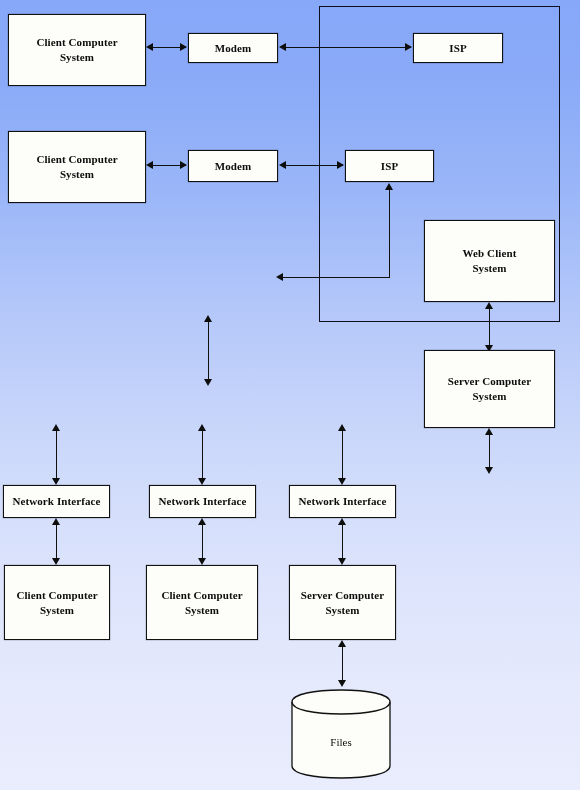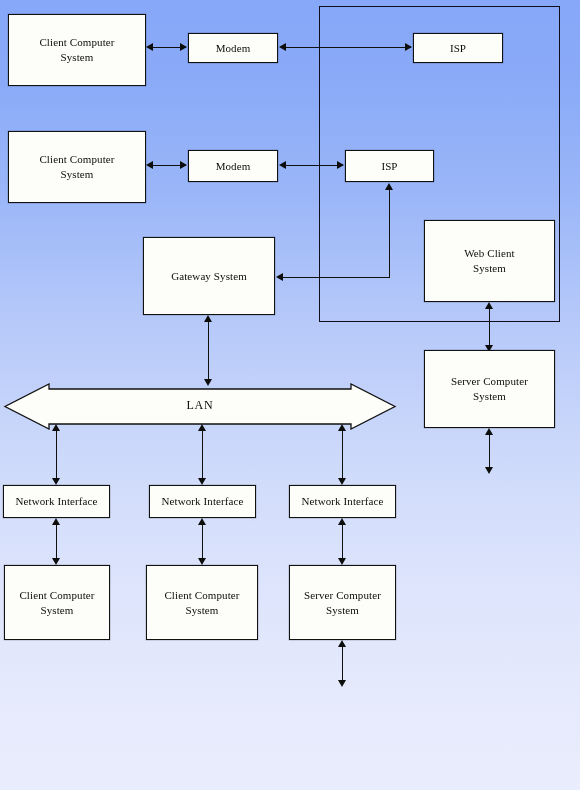--- a/index.html
+++ b/index.html
@@ -34,21 +34,21 @@
     display:flex;
     align-items:center;
     justify-content:center;
     text-align:center;
     color:#0c0c0c;
     font-size:11px;
     line-height:1.35;
     letter-spacing:.1px;
     box-shadow:0 0 0 .4px rgba(0,0,0,.28);
   }
-  .box span{display:block;padding:0 3px;}
+  .box span{display:block;padding:0 3px;font-weight:bold;}
 
   
   .boundary{
     position:absolute;
     border:1.6px solid #0e0e1c;
     background:transparent;
     box-sizing:border-box;
   }
 
   
@@ -137,23 +137,20 @@
   <div class="box" style="left:345px;top:150px;width:89px;height:32px;">
     <span>ISP</span>
   </div>
 
   <div class="vline" style="left:389px;top:190px;height:87px;"></div>
   <div class="ar ar-u" style="left:385px;top:183px;"></div>
 
   <div class="hline" style="left:281px;top:277px;width:109px;"></div>
   <div class="ar ar-l" style="left:276px;top:273px;"></div>
 
-  <div class="box" style="left:143px;top:237px;width:132px;height:78px;">
-    <span>Gateway System</span>
-  </div>
 
   <div class="vline" style="left:208px;top:320px;height:63px;"></div>
   <div class="ar ar-u" style="left:204px;top:315px;"></div>
   <div class="ar ar-d" style="left:204px;top:379px;"></div>
 
   <div class="box" style="left:424px;top:220px;width:131px;height:82px;">
     <span>
       <span>Web Client</span>
       <span>System</span>
     </span>
@@ -168,26 +165,20 @@
       <span>Server Computer</span>
       <span>System</span>
     </span>
   </div>
 
   <div class="vline" style="left:489px;top:433px;height:38px;"></div>
   <div class="ar ar-u" style="left:485px;top:428px;"></div>
   <div class="ar ar-d" style="left:485px;top:467px;"></div>
 
 
-  <div class="lanbus" style="left:3px;top:383px;width:394px;height:47px;">
-    <svg width="394" height="47" viewBox="0 0 394 47">
-      <path d="M46,6 L348,6 L348,1 L392,23.5 L348,46 L348,41 L46,41 L46,46 L2,23.5 L46,1 Z" fill="#fdfdfa" stroke="#111" stroke-width="1.3" stroke-linejoin="miter"></path>
-    </svg>
-    <div class="lanlabel" style="top:15px;left:0;">LAN</div>
-  </div>
 
   <div class="vline" style="left:56px;top:430px;height:52px;"></div>
   <div class="ar ar-u" style="left:52px;top:424px;"></div>
   <div class="ar ar-d" style="left:52px;top:478px;"></div>
 
   <div class="vline" style="left:202px;top:430px;height:52px;"></div>
   <div class="ar ar-u" style="left:198px;top:424px;"></div>
   <div class="ar ar-d" style="left:198px;top:478px;"></div>
 
   <div class="vline" style="left:342px;top:430px;height:52px;"></div>
@@ -232,14 +223,23 @@
     <span>
       <span>Server Computer</span>
       <span>System</span>
     </span>
   </div>
 
   <div class="vline" style="left:342px;top:645px;height:39px;"></div>
   <div class="ar ar-u" style="left:338px;top:640px;"></div>
   <div class="ar ar-d" style="left:338px;top:680px;"></div>
 
+  <div class="cyl" style="left:290px;top:688px;width:102px;height:92px;">
+    <svg width="102" height="92" viewBox="0 0 102 92">
+      <path d="M2,14 C2,6 25,2 51,2 C77,2 100,6 100,14 L100,78 C100,86 77,90 51,90 C25,90 2,86 2,78 Z" fill="#fdfdfa" stroke="#111" stroke-width="1.3"></path>
+      <path d="M2,14 C2,22 25,26 51,26 C77,26 100,22 100,14" fill="none" stroke="#111" stroke-width="1.3"></path>
+    </svg>
+    <div class="cyl-label" style="top:47px;">
+      <span>Files</span>
+    </div>
+  </div>
 
 </div>
 
 </body></html>

